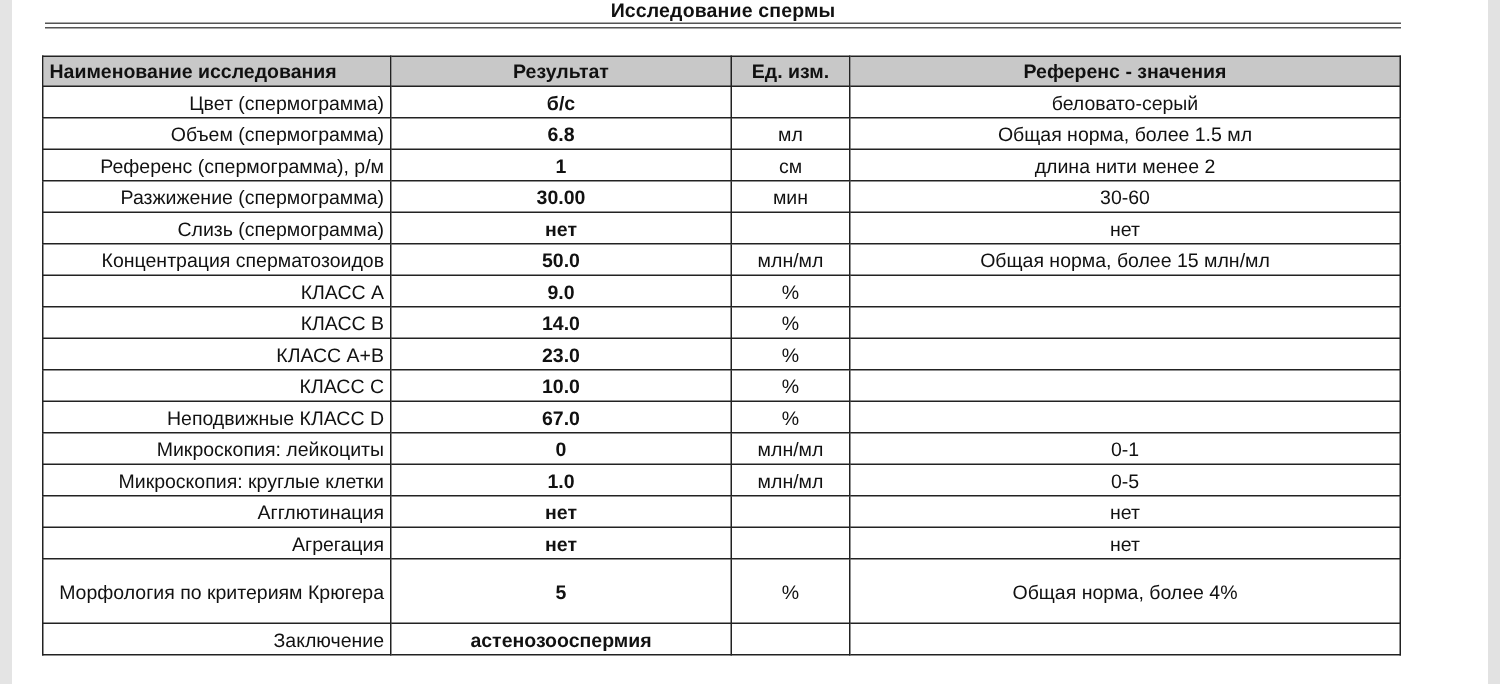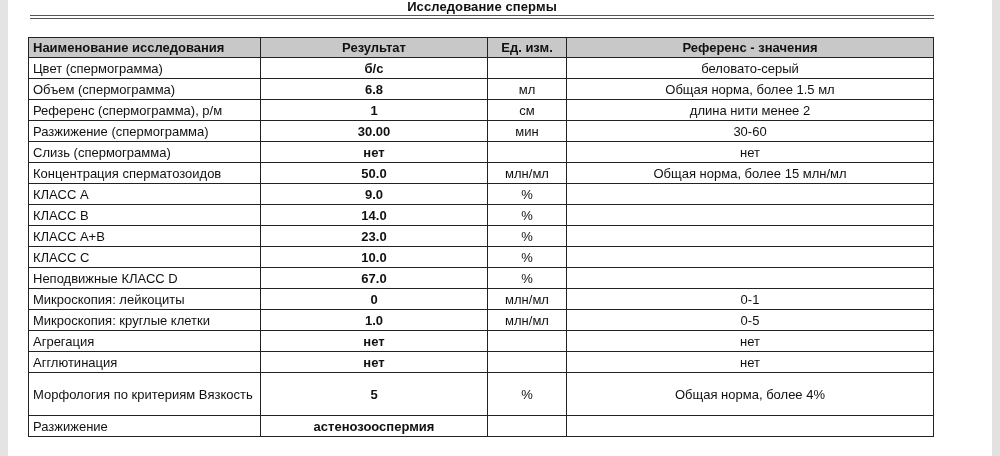--- a/index.html
+++ b/index.html
@@ -25,21 +25,21 @@
       width: 905px; border-collapse: collapse; table-layout: fixed;
     }
     table.results td, table.results th {
       border: 1.5px solid #222; padding: 0 4px; height: 20px;
       font-size: 13px; line-height: 15px; overflow: hidden;
     }
     table.results th {
       background: #c8c8c8; font-weight: bold; text-align: center; height: 19px;
     }
     table.results th.name-h { text-align: left; }
-    td.name { text-align: left; }
+    td.name { text-align: right; }
     td.result { text-align: center; font-weight: bold; font-size: 14px; }
     td.unit { text-align: center; font-size: 11.5px; }
     td.ref { text-align: center; font-size: 11.5px; }
     tr.tall td { height: 42px; }
   </style>
 </head>
 <body>
 
 <div class="strip-left"></div>
 <div class="strip-right"></div>
@@ -135,37 +135,37 @@
       <td class="unit">млн/мл</td>
       <td class="ref">0-1</td>
     </tr>
     <tr>
       <td class="name">Микроскопия: круглые клетки</td>
       <td class="result">1.0</td>
       <td class="unit">млн/мл</td>
       <td class="ref">0-5</td>
     </tr>
     <tr>
+      <td class="name">Агглютинация</td>
+      <td class="result">нет</td>
+      <td class="unit"></td>
+      <td class="ref">нет</td>
+    </tr>
+    <tr>
       <td class="name">Агрегация</td>
       <td class="result">нет</td>
       <td class="unit"></td>
       <td class="ref">нет</td>
     </tr>
-    <tr>
-      <td class="name">Агглютинация</td>
-      <td class="result">нет</td>
-      <td class="unit"></td>
-      <td class="ref">нет</td>
-    </tr>
     <tr class="tall">
-      <td class="name">Морфология по критериям Вязкость</td>
+      <td class="name">Морфология по критериям Крюгера</td>
       <td class="result">5</td>
       <td class="unit">%</td>
       <td class="ref">Общая норма, более 4%</td>
     </tr>
     <tr>
-      <td class="name">Разжижение</td>
+      <td class="name">Заключение</td>
       <td class="result">астенозооспермия</td>
       <td class="unit"></td>
       <td class="ref"></td>
     </tr>
   </tbody>
 </table>
 
 </body></html>

